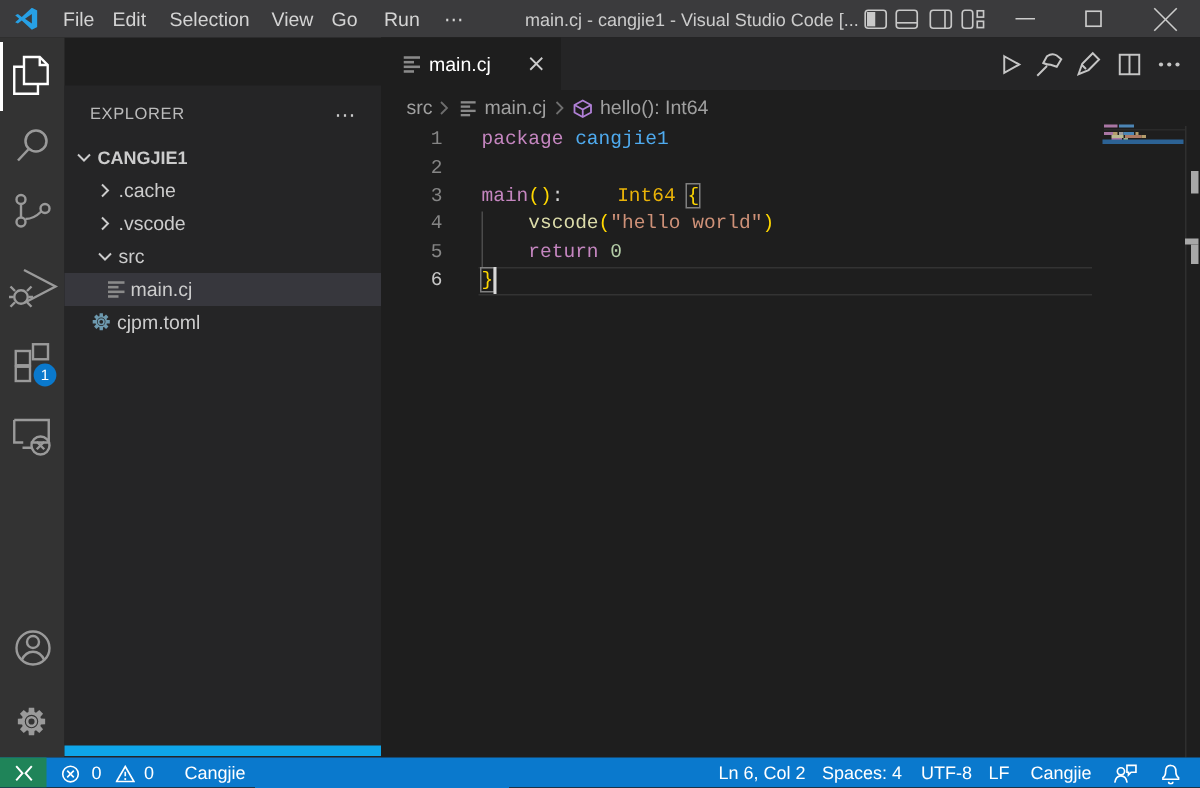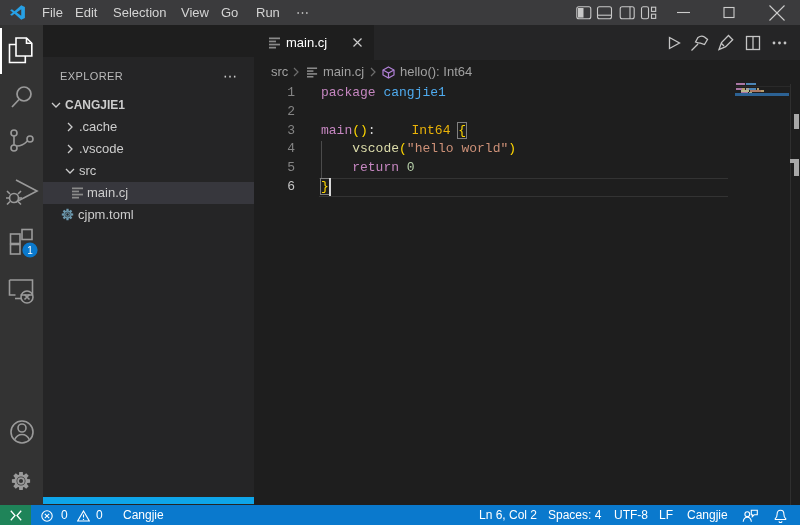--- a/index.html
+++ b/index.html
@@ -41,20 +41,21 @@
     <svg class="abs" style="left:9.5px;top:5px" width="15" height="15" viewBox="0 0 100 100">
       <path fill="#27a0e5" fill-rule="evenodd" d="M74.9 0.9 L30.1 41.8 L12.9 28.6 L0.7 34.4 L18.6 50 L0.7 65.6 L12.9 71.4 L30.1 58.2 L74.9 99.1 L99.3 87 L99.3 13 Z M74.9 28.5 L44.5 50 L74.9 71.5 Z"></path>
     </svg>
     <span class="menu" style="left:42px">File</span>
     <span class="menu" style="left:75px">Edit</span>
     <span class="menu" style="left:113px">Selection</span>
     <span class="menu" style="left:181px">View</span>
     <span class="menu" style="left:221px">Go</span>
     <span class="menu" style="left:256px">Run</span>
     <span class="menu" style="left:296px">⋯</span>
+    <span id="wintitle">main.cj - cangjie1 - Visual Studio Code [...</span>
 
     <svg class="abs" style="left:576px;top:6px" width="84" height="14" viewBox="0 0 84 14">
       <g stroke="#c8c8c8" stroke-width="1.1" fill="none">
         <rect x="0.8" y="0.8" width="14" height="12" rx="2"></rect>
         <rect x="21.5" y="0.8" width="14" height="12" rx="2"></rect>
         <line x1="21.5" y1="9.2" x2="35.5" y2="9.2"></line>
         <rect x="44.2" y="0.8" width="14" height="12" rx="2"></rect>
         <line x1="54" y1="0.8" x2="54" y2="12.8"></line>
         <rect x="65.5" y="0.8" width="7" height="12" rx="1.8"></rect>
         <rect x="75.5" y="1.2" width="4.2" height="4.2"></rect>

